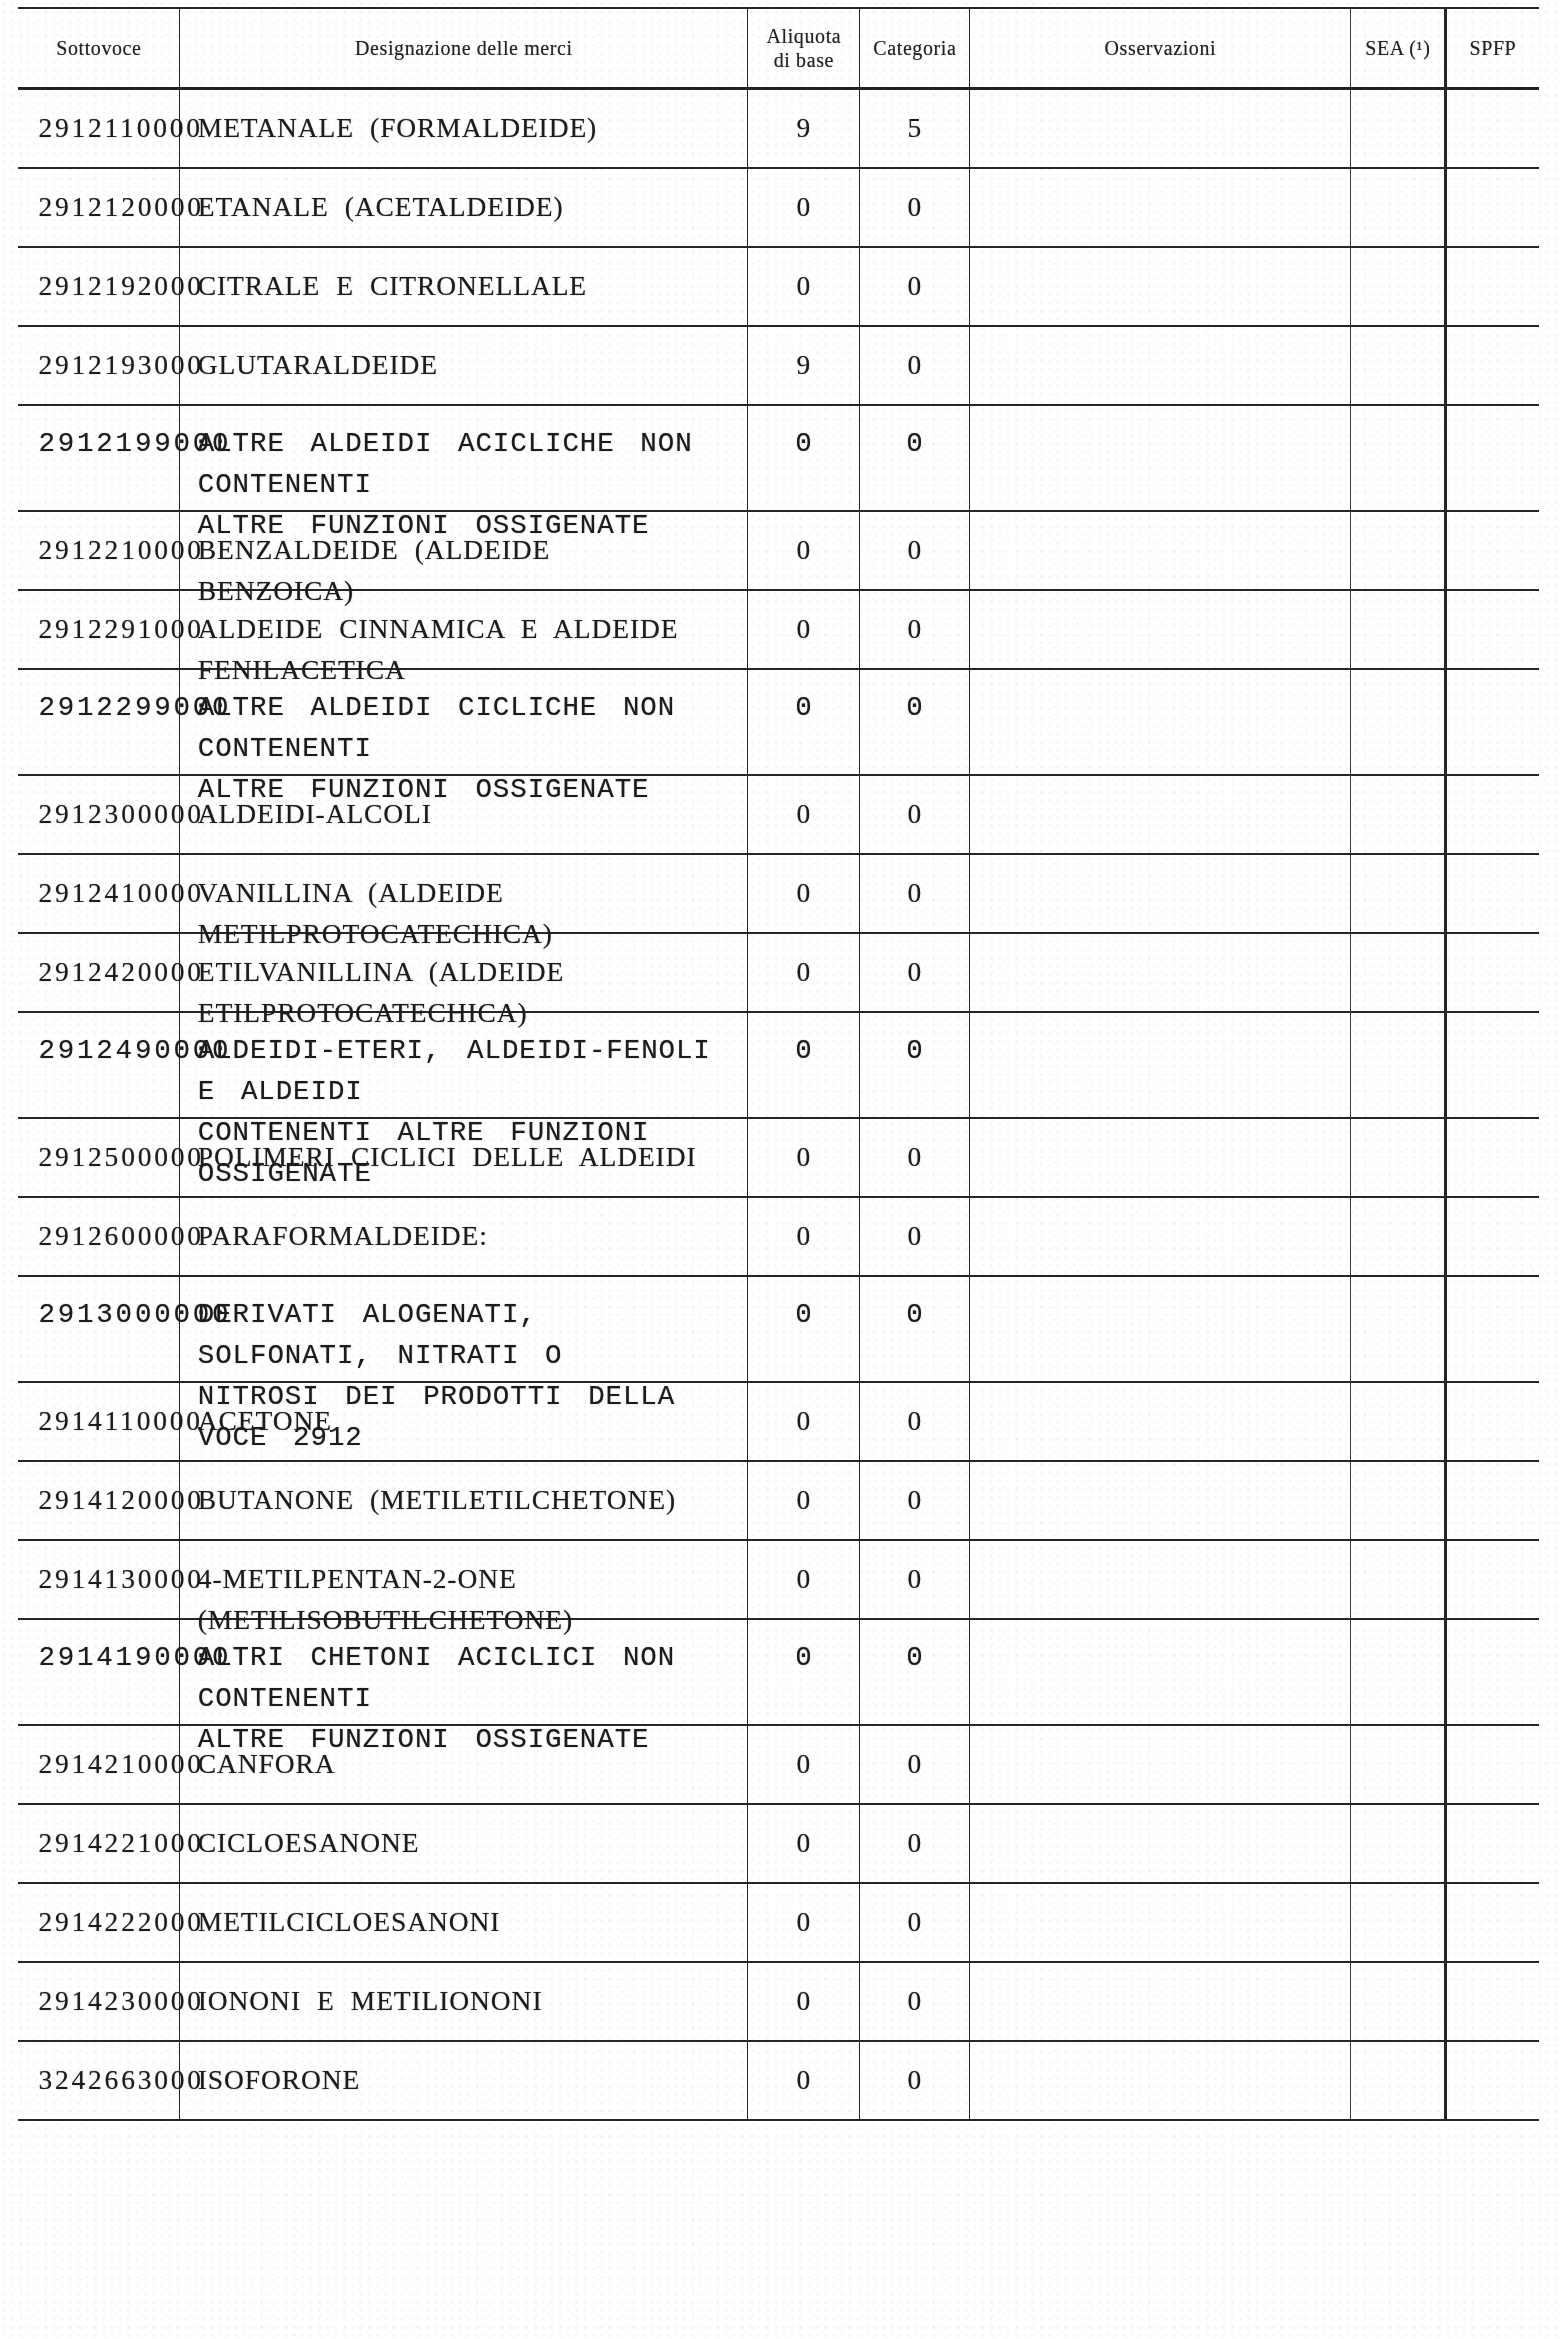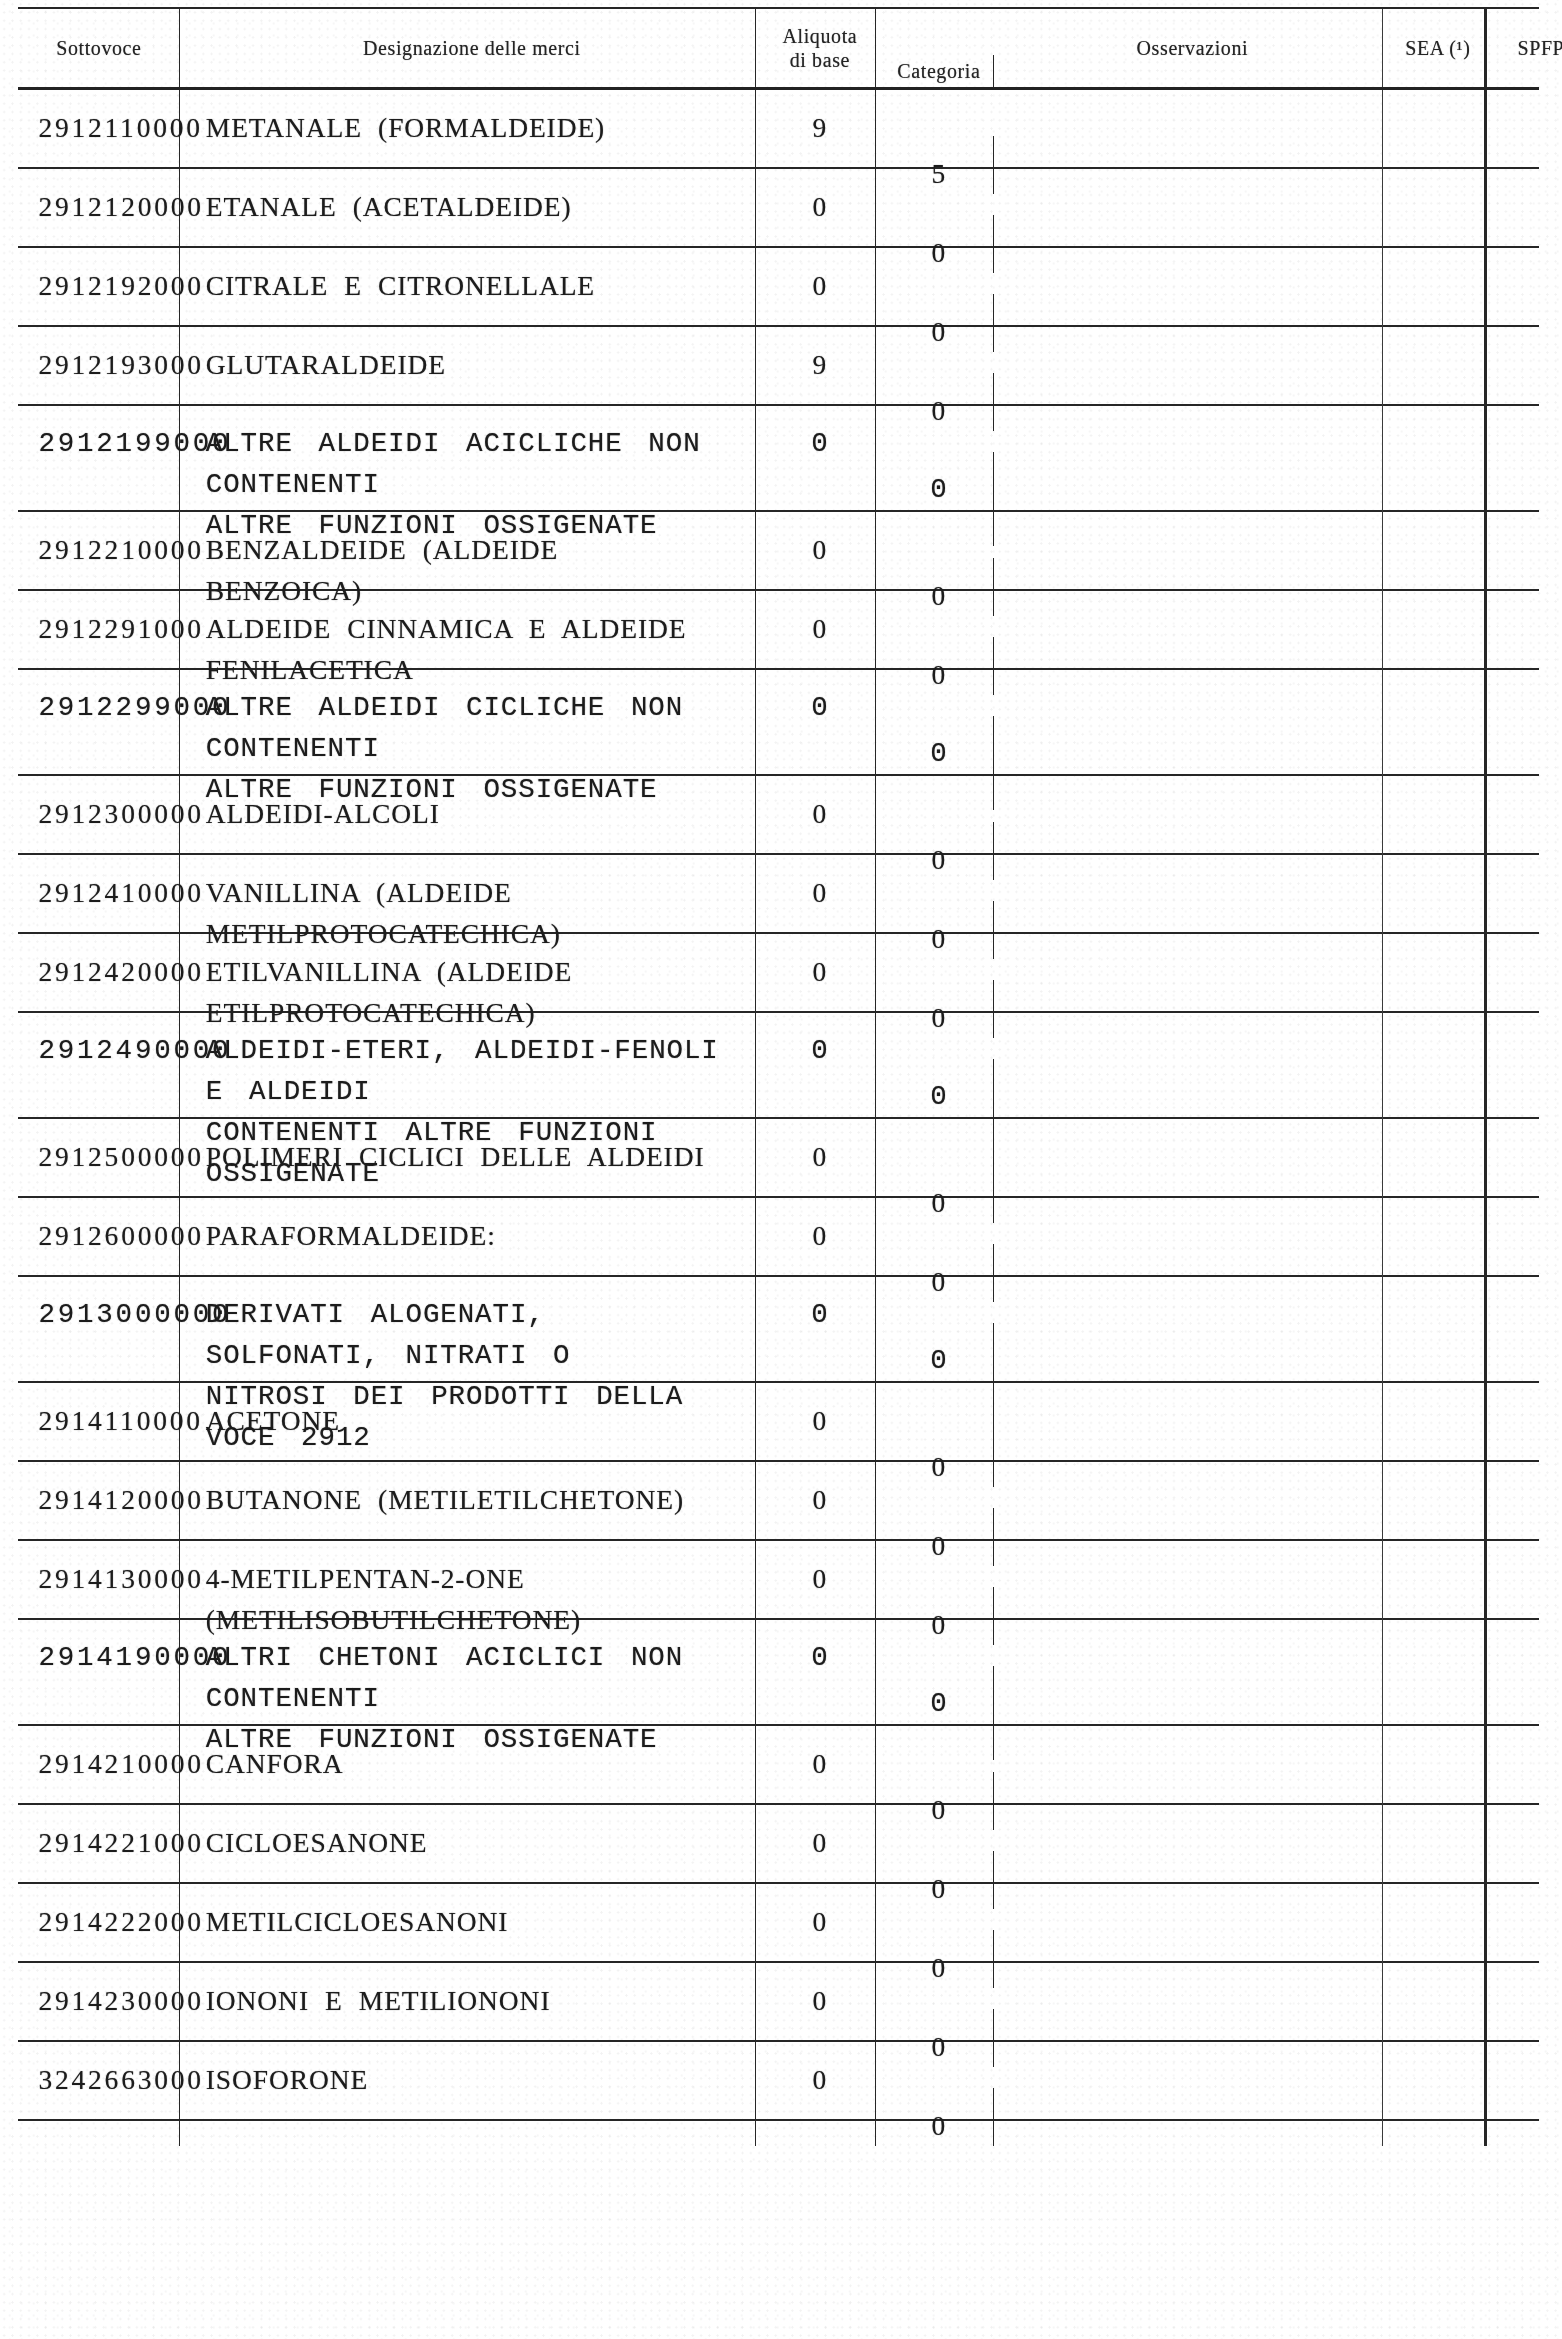--- a/index.html
+++ b/index.html
@@ -17,33 +17,32 @@
     overflow:hidden;
   }
   .table{
     position:absolute;left:18.4px;top:7.3px;width:1521px;
     border-top:2.8px solid #262626;
   }
   .tr,.thead{
     display:grid;
     grid-template-columns:162px 568px 112px 110px 381px 96px 91px;
     box-sizing:border-box;
-    gap:8px;
   }
   .thead{
     height:81px;
     border-bottom:3.7px solid #222222;
   }
   .tr{height:79px;border-bottom:2.8px solid #262626;}
   .tr.tall{height:106px;font-family:Liberation Mono, monospace;}
   .th,.td{box-sizing:border-box;min-width:0;}
   .col1{border-right:1.8px solid #262626;}
   .col2{border-right:1.8px solid #262626;}
   .col3{border-right:1.8px solid #262626;}
-  .col4{border-right:1.8px solid #262626;margin-top:46px;}
+  .col4{border-right:1.8px solid #262626;}
   .col5{border-right:0.9px solid #3a3a3a;}
   .col6{border-right:3.7px solid #262626;}
   .th{
     display:flex;align-items:center;justify-content:center;
     text-align:center;
     font-size:20px;line-height:24px;
     letter-spacing:0.6px;
     color:#242424;
     text-shadow:0 0 0.9px rgba(40,40,40,0.55);
     padding:3.7px 7.3px;

